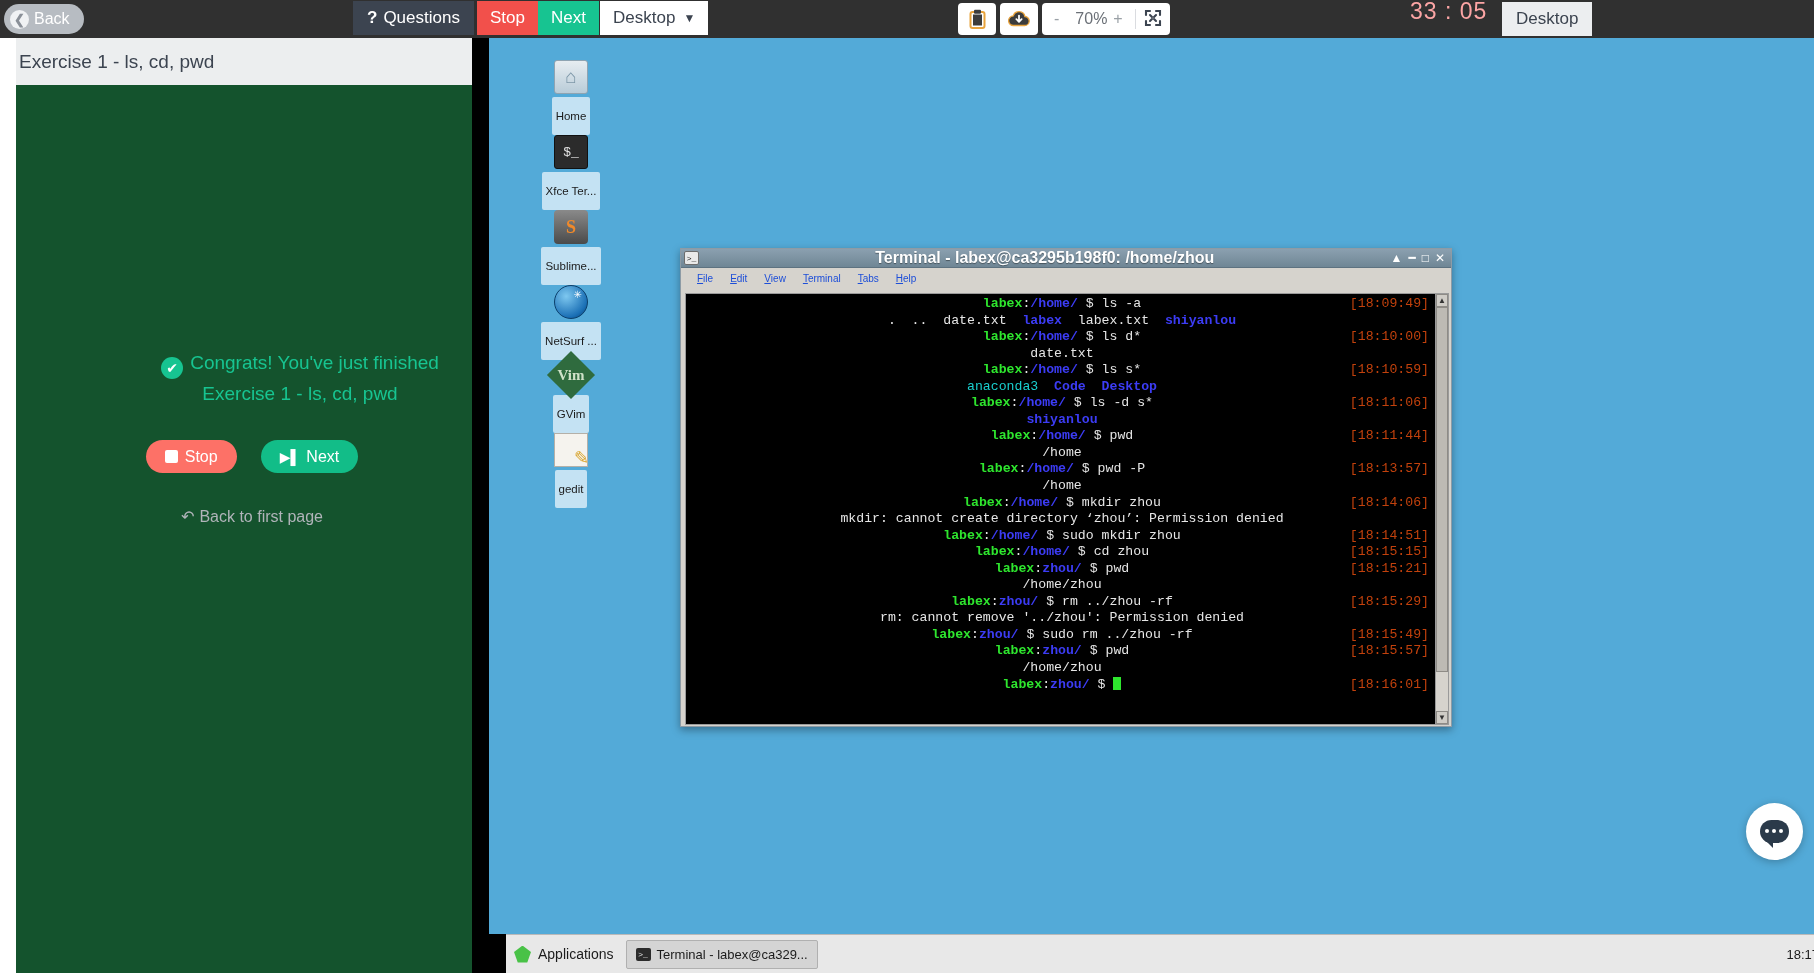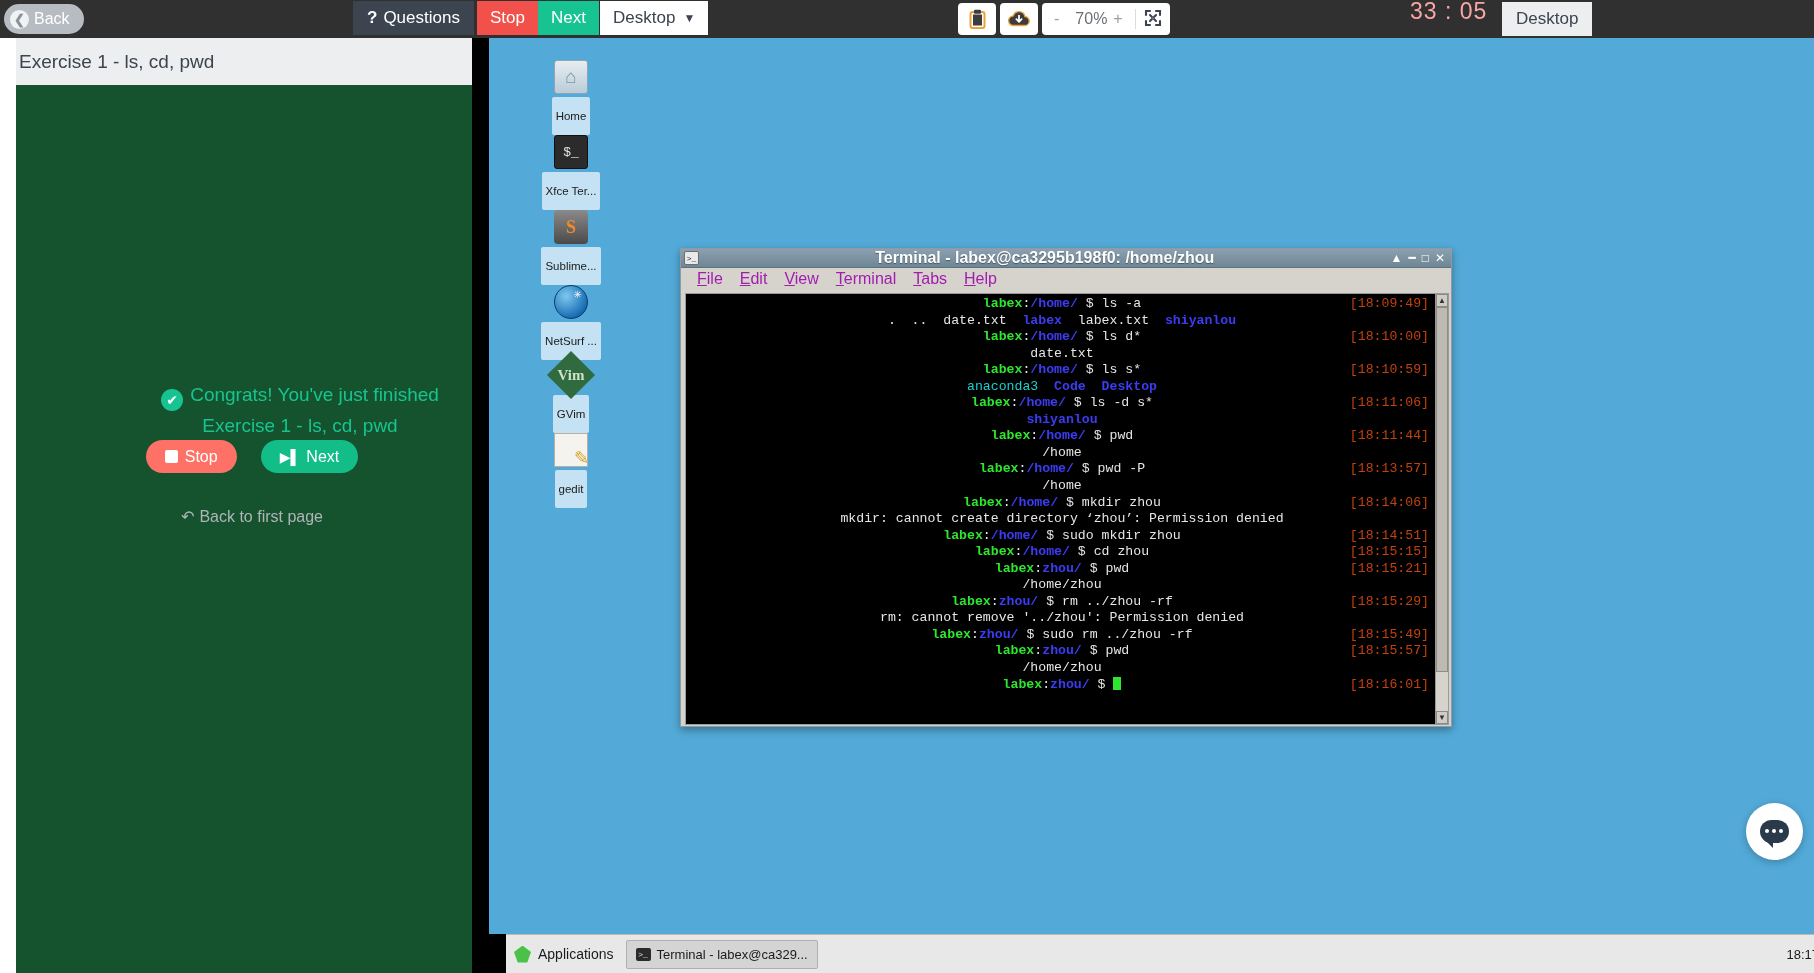--- a/index.html
+++ b/index.html
@@ -43,21 +43,21 @@
   .extend-btn { position:absolute; left:1502px; top:2px; height:34px; background:#eceef0;
     color:#3c4450; font-size:17px; display:flex; align-items:center; padding:0 14px; cursor:pointer; }
 
   
   #leftpanel { position:absolute; left:16px; top:38px; width:472px; height:935px; background:#14532d; }
   .lp-header { height:47px; background:#eceeef; display:flex; align-items:center;
     padding-left:3px; color:#3c4450; font-size:19px; }
   .lp-body { position:relative; height:888px; }
 
   .congrats { position:absolute; left:0; top:263px; width:568px; text-align:center;
-    color:#17c491; font-size:19px; line-height:30px;margin-top:32px; }
+    color:#17c491; font-size:19px; line-height:30px; }
   .congrats .chk { display:inline-block; width:22px; height:22px; border-radius:50%;
     background:#17c491; color:#fff; font-size:14px; line-height:22px; text-align:center;
     vertical-align:-4px; margin-right:7px; }
 
   .btn-row { position:absolute; left:0; top:355px; width:472px; display:flex;
     justify-content:center; gap:24px; }
   .stop-pill { background:#fd7167; color:#fff; border-radius:17px; height:33px; padding:0 19px;
     display:flex; align-items:center; font-size:16px; cursor:pointer; }
   .stop-pill .sq { width:13px; height:13px; background:#fff; border-radius:2px; margin-right:7px; }
   .next-pill { background:#12bd88; color:#fff; border-radius:17px; height:33px; padding:0 19px;
@@ -104,21 +104,21 @@
   .t-title { height:19px; background:linear-gradient(#8ba0b0,#6f8695); display:flex;
     align-items:center; position:relative; border-bottom:1px solid #5d7280; }
   .t-title .micon { width:15px; height:14px; margin-left:3px; background:#e9e9e9;
     border:1px solid #6d6d6d; border-radius:2px; display:flex; align-items:center;
     justify-content:center; font-size:8px; color:#222; font-family:"Liberation Mono", monospace; }
   .t-title .ttxt { flex:1; text-align:center; color:#fff; font-size:16px; font-weight:bold;
     text-shadow:0 1px 1px rgba(0,0,0,.4); }
   .t-title .tbtns { display:flex; gap:6px; padding-right:6px; color:#fff; font-size:12px; }
   .t-title .tbtns span { cursor:pointer; }
   .t-menu { height:21px; background:#d6d3cd; display:flex; align-items:center; padding-left:16px;
-    gap:17px; font-size:16px; color:#a21caf; }
+    gap:17px; font-size:10px; color:#1d4ed8; }
   .t-menu span { cursor:pointer; }
   .t-menu u { text-decoration:underline; }
   .t-body { position:absolute; left:4px; top:44px; width:764px; height:432px; background:#000;
     border:1px solid #9a9a9a; display:flex; }
   .t-screen { flex:1; padding:2px 0 0 3px; font-family:"Liberation Mono", monospace;
     font-size:13.2px; line-height:16.55px; white-space:pre; overflow:hidden; position:relative; }
   .t-line { position:relative; height:16.55px;text-align:center; }
   .t-ts { position:absolute; right:6px; top:0; color:#c2410c; }
   .c-user { color:#2ee62e; font-weight:bold; }
   .c-path { color:#3c3cf5; font-weight:bold; }

